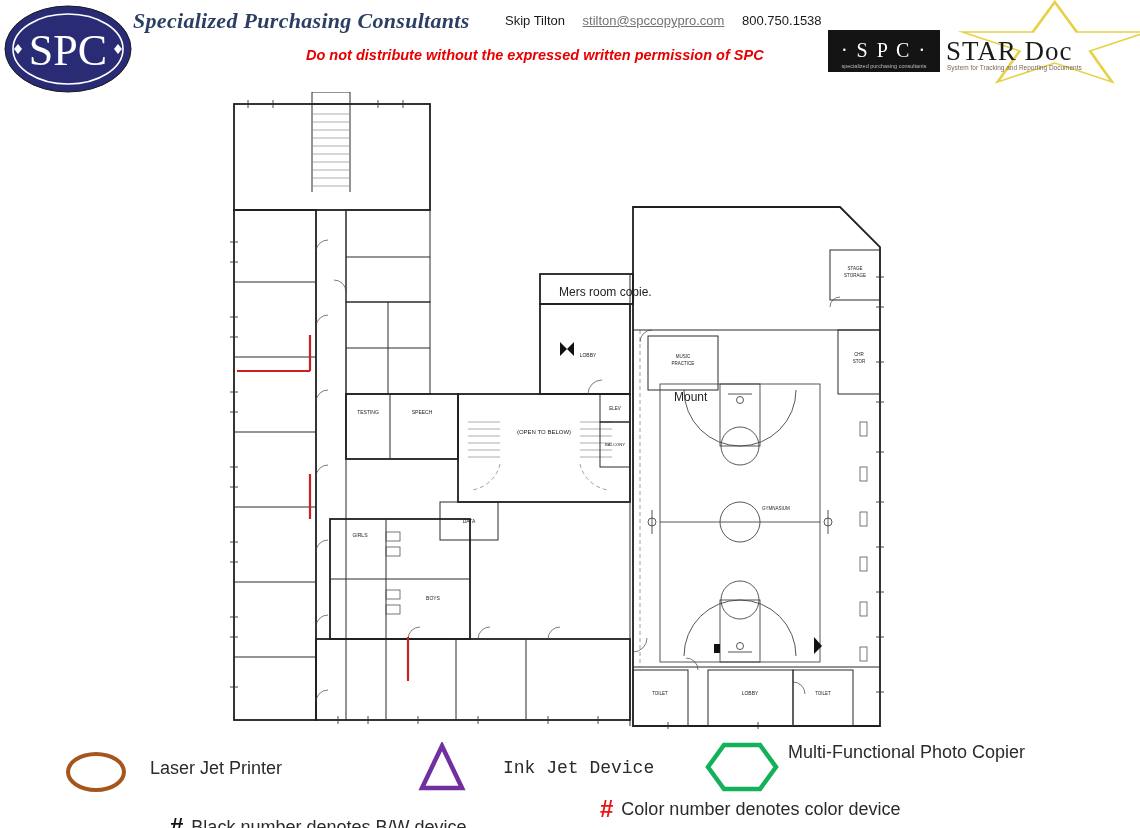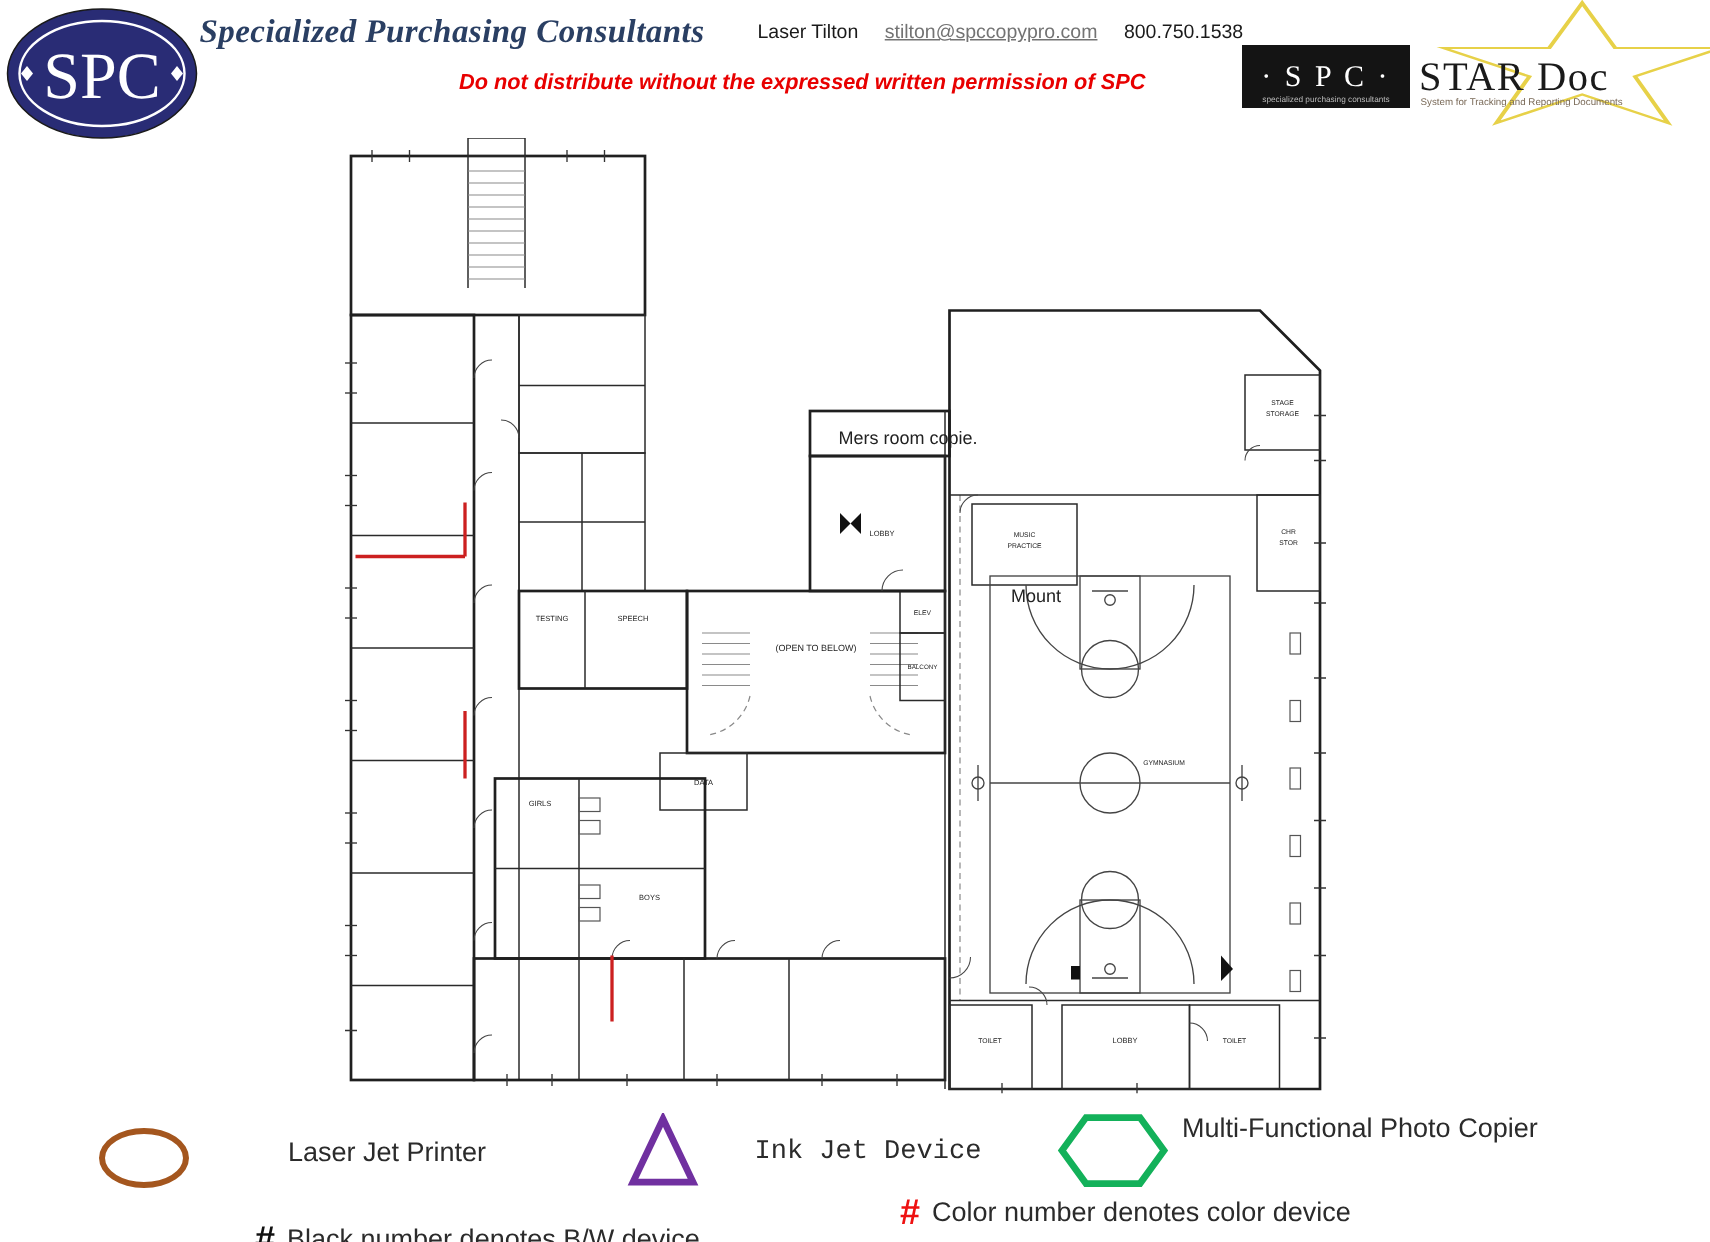--- a/index.html
+++ b/index.html
@@ -48,21 +48,21 @@
     <ellipse cx="66" cy="47" rx="63" ry="43" fill="#292c75" stroke="#1a1a1a" stroke-width="1"></ellipse>
     <ellipse cx="66" cy="47" rx="55" ry="35" fill="none" stroke="#ffffff" stroke-width="1.6"></ellipse>
     <text x="66" y="63" text-anchor="middle" font-family="Liberation Serif, serif" font-size="44" fill="#ffffff">SPC</text>
     <polygon points="16,42 20,47 16,52 12,47" fill="#ffffff"></polygon>
     <polygon points="116,42 120,47 116,52 112,47" fill="#ffffff"></polygon>
   </svg>
 
   <div class="abs title">Specialized Purchasing Consultants</div>
 
   <div class="abs contact">
-    <span>Laser Tilton</span>
+    <span>Skip Tilton</span>
     <span class="email">stilton@spccopypro.com</span>
     <span>800.750.1538</span>
   </div>
 
   <div class="abs warning">Do not distribute without the expressed written permission of SPC</div>
 
   <svg class="abs" style="left:826px;top:0;" width="314" height="86" viewBox="0 0 314 86">
     <g transform="scale(2.2,1)">
       <polygon points="104,2 114,32 146,32 120,51 130,82 104,63 78,82 88,51 62,32 94,32" fill="none" stroke="#e7d148" stroke-width="1.4"></polygon>
     </g>
@@ -279,21 +279,21 @@
       <path d="M9,279 H82 M82,243 V279"></path>
       <path d="M82,382 V427"></path>
       <path d="M180,545 V589"></path>
     </g>
 
     <text x="331" y="204" class="note-hand">Mers room copie.</text>
     <text x="446" y="309" class="note-hand">Mount</text>
   </svg>
 
   <div class="abs leg-ellipse"></div>
-  <div class="abs leg-label" style="left:150px;top:758px;margin-left:42px;">Laser Jet Printer</div>
+  <div class="abs leg-label" style="left:150px;top:758px;">Laser Jet Printer</div>
 
   <svg class="abs" style="left:418px;top:742px;" width="48" height="50" viewBox="0 0 48 50">
     <polygon points="24,4 44,46 4,46" fill="none" stroke-width="4.5" stroke="#7030a0"></polygon>
   </svg>
   <div class="abs leg-label" style="left:503px;top:758px;font-family:Liberation Mono, monospace;">Ink Jet Device</div>
 
   <svg class="abs" style="left:705px;top:741px;" width="74" height="52" viewBox="0 0 74 52">
     <polygon points="19,4 55,4 71,26 55,48 19,48 3,26" fill="none" stroke-width="4.5" stroke="#13b15a"></polygon>
   </svg>
   <div class="abs leg-label" style="left:788px;top:742px;">Multi-Functional Photo Copier</div>

